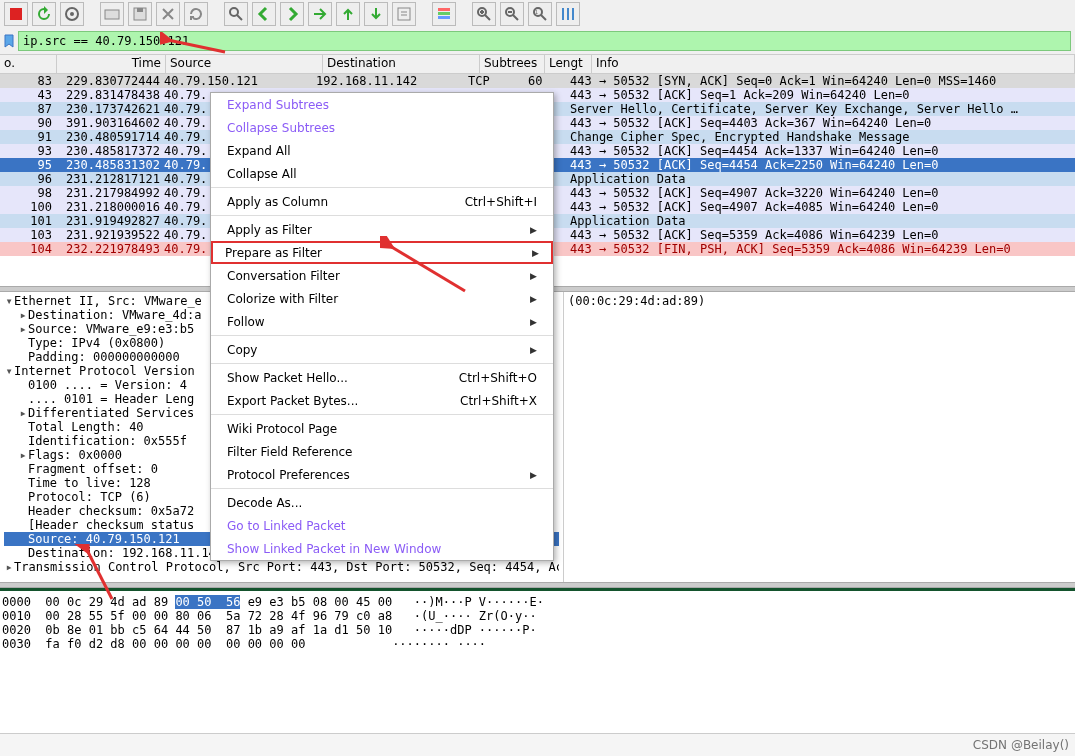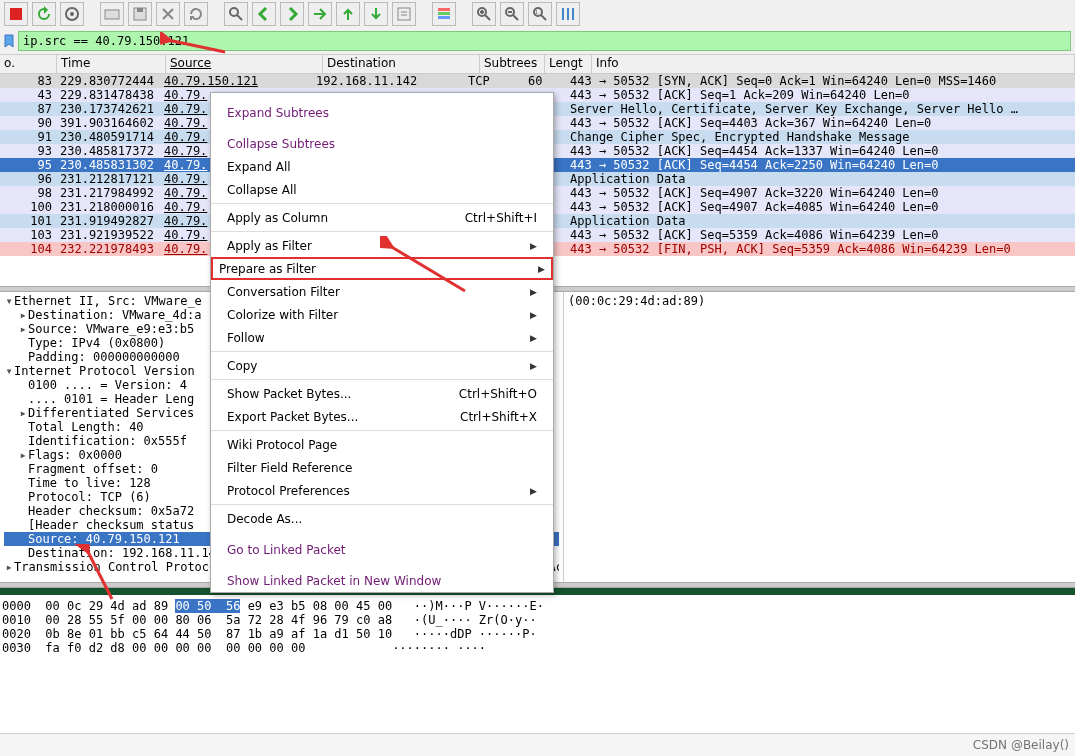--- a/index.html
+++ b/index.html
@@ -14,58 +14,58 @@
 
   
   .filterbar { display:flex; align-items:center; background:#f0f0f0; padding:2px 4px; height:22px; }
   .bookmark-ic { width:10px; height:14px; margin-right:4px; }
   .filter-input { flex:1; background:#aef5ae; border:1px solid #7cc97c; padding:1px 4px; font-family:"DejaVu Sans Mono", monospace; font-size:12px; height:16px; }
 
   
   .packet-header { display:flex; background:#f0f0f0; border-top:1px solid #ccc; border-bottom:1px solid #ccc; height:18px; }
   .ph { padding:1px 4px; border-right:1px solid #ccc; font-size:12px; }
   .c-no   { width:48px; }
-  .c-time { width:100px; }
-  .c-src  { width:148px;text-decoration:underline; }
+  .c-time { width:100px;text-align:right; }
+  .c-src  { width:148px; }
   .c-dst  { width:148px; }
   .c-proto{ width:56px; }
   .c-len  { width:38px; }
   .c-info { flex:1; }
 
   .packet-list { position:relative; overflow:hidden; }
   .prow { display:flex; height:14px; line-height:14px; }
   .prow > div { overflow:hidden; white-space:nowrap; padding-left:4px; }
   .prow .c-no { text-align:right; padding-right:4px;}
   .r-grey  { background:#d9d9d9; }
   .r-lav   { background:#e6e6fa; }
   .r-blue  { background:#c8dcf0; }
   .r-sel   { background:#3a74c4; color:#fff; }
   .r-sel .c-info, .r-sel .c-no, .r-sel .c-time, .r-sel .c-src, .r-sel .c-dst, .r-sel .c-proto, .r-sel .c-len { color:#fff; }
   .r-red   { background:#f9c6c6; color:#a00000; }
 
   
   .context-menu { position:absolute; left:210px; top:92px; width:342px; background:#fff; border:1px solid #aaa; box-shadow:2px 2px 6px rgba(0,0,0,.3); z-index:50; }
   .context-menu .mi { padding:4px 16px; display:flex; justify-content:space-between; align-items:center; font-size:12px; height:15px; }
-  .context-menu .mi.disabled { color:#701a75;margin-top:8px; }
+  .context-menu .mi.disabled { color:#8b5cf6; }
   .context-menu .sep { height:1px; background:#ddd; margin:2px 0; }
   .context-menu .mi .arrow { font-size:9px; color:#333; }
-  .context-menu .mi.highlighted { border:2px solid #e03030; padding:2px 6px; background:#fff;text-align:right; }
+  .context-menu .mi.highlighted { border:2px solid #e03030; padding:2px 12px; background:#fff;text-align:right; }
 
   
   .splitter { height:4px; background:#ccc; cursor:row-resize; border-top:1px solid #aaa; border-bottom:1px solid #aaa;}
   .details-row { display:flex; height:290px; }
   .tree-pane { width:555px; border-right:1px solid #ccc; overflow:hidden; padding:2px 4px; }
   .side-pane { flex:1; padding:2px 4px; }
   .tree-line { height:14px; line-height:14px; white-space:nowrap; overflow:hidden;}
   .tree-line .tog { display:inline-block; width:10px; text-align:center; color:#555;}
   .sel-line { background:#3a74c4; color:#fff; display:block;}
   .pad0 { padding-left:0px; } .pad1 { padding-left:14px; }
 
   
-  .hexdump { padding:4px 2px; border-top:7px solid #14532d; height:64px;}
+  .hexdump { padding:4px 2px; border-top:3px solid #14532d; height:64px;}
   .hexdump .hline { white-space:pre; height:14px; line-height:14px;}
   .hexsel { background:#3a74c4; color:#fff; }
 
   
   .statusbar { position:absolute; left:0; right:0; bottom:0; height:22px; border-top:1px solid #ccc; background:#f5f5f5; }
   .watermark { position:absolute; right:6px; bottom:4px; color:#737373; font-size:12px; }
 
   
   .arrow-svg { position:absolute; pointer-events:none; z-index:60;}
 </style>
@@ -364,21 +364,21 @@
         <span>Follow</span>
         <span class="arrow">▶</span>
       </div>
     <div class="sep"></div>
     <div class="mi">
         <span>Copy</span>
         <span class="arrow">▶</span>
       </div>
     <div class="sep"></div>
     <div class="mi">
-        <span>Show Packet Bytes...</span>
+        <span>Show Packet Hello...</span>
         <span class="sc">Ctrl+Shift+O</span>
       </div>
     <div class="mi">
         <span>Export Packet Bytes...</span>
         <span class="sc">Ctrl+Shift+X</span>
       </div>
     <div class="sep"></div>
     <div class="mi">
         <span>Wiki Protocol Page</span>
       </div>

